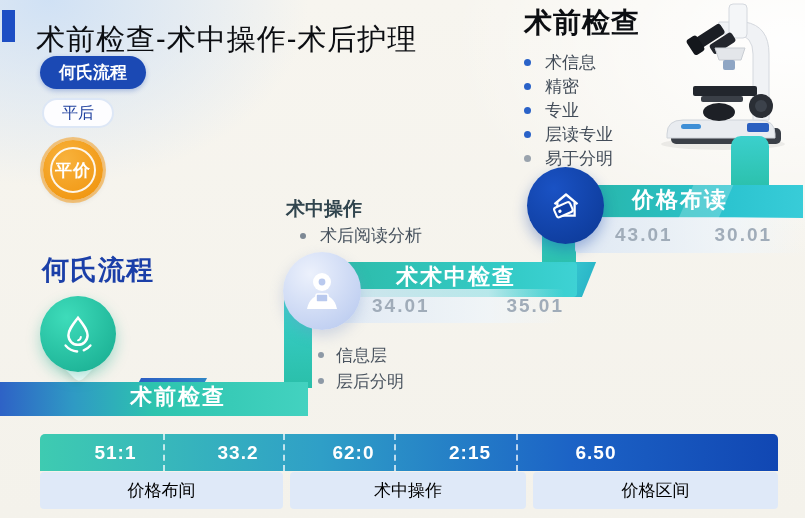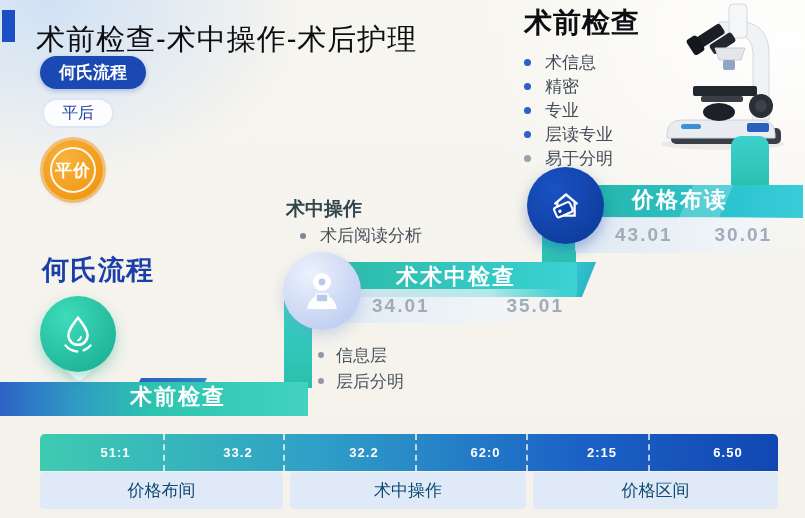--- a/index.html
+++ b/index.html
@@ -78,25 +78,25 @@
     background:radial-gradient(circle at 35% 28%,#1a52c4,#0b3793);box-shadow:0 6px 14px rgba(15,63,166,.35);}
   .pin{left:57px;top:330px;width:44px;height:44px;background:#fff;border-radius:6px;
     transform:rotate(45deg);z-index:3;box-shadow:0 3px 6px rgba(0,0,0,.08);}
   
   .microscope{left:635px;top:2px;z-index:1;}
   
   .table{left:40px;top:434px;width:738px;z-index:2;}
   .t-head{display:flex;height:37px;border-radius:5px 5px 0 0;overflow:hidden;
     background:linear-gradient(90deg,#3ecbb1 0%,#2f9fc7 38%,#1c63c6 72%,#1147b3 100%);}
   .t-cell{display:flex;align-items:center;justify-content:center;color:#fff;
-    font-size:13px;font-weight:bold;letter-spacing:1px;border-right:2px dashed rgba(255,255,255,.7);padding-left:28px;}
+    font-size:19px;font-weight:bold;letter-spacing:1px;border-right:2px dashed rgba(255,255,255,.7);padding-left:28px;}
   .t-cell:last-child{border-right:none;}
   .t-labels{display:flex;margin-top:1px;height:37px;}
   .t-group{background:#dfe9f8;border-radius:4px;display:flex;align-items:center;justify-content:center;
-    font-size:17px;color:#0c4a6e;}
+    font-size:17px;color:#000000;}
   .gap{width:7px;}
 </style>
 </head>
 <body>
 
 <div class="stage">
 
   <div class="abs accent-bar"></div>
   <div class="abs main-title">术前检查-术中操作-术后护理</div>
   <div class="abs pill-primary">
@@ -227,21 +227,20 @@
     <li>
         <span class="dot"></span>
         <span>层后分明</span>
       </li>
   </ul>
 
   <div class="abs table">
     <div class="t-head">
       <div class="t-cell" style="width:125px">51:1</div>
       <div class="t-cell" style="width:120px">33.2</div>
-      <div class="t-cell" style="width:132px">32.2</div>
       <div class="t-cell" style="width:111px">62:0</div>
       <div class="t-cell" style="width:122px">2:15</div>
       <div class="t-cell" style="width:128px">6.50</div>
     </div>
     <div class="t-labels">
       <div class="t-group" style="width:243px">价格布间</div>
       <div class="gap"></div>
       <div class="t-group" style="width:236px">术中操作</div>
       <div class="gap"></div>
       <div class="t-group" style="width:245px">价格区间</div>

